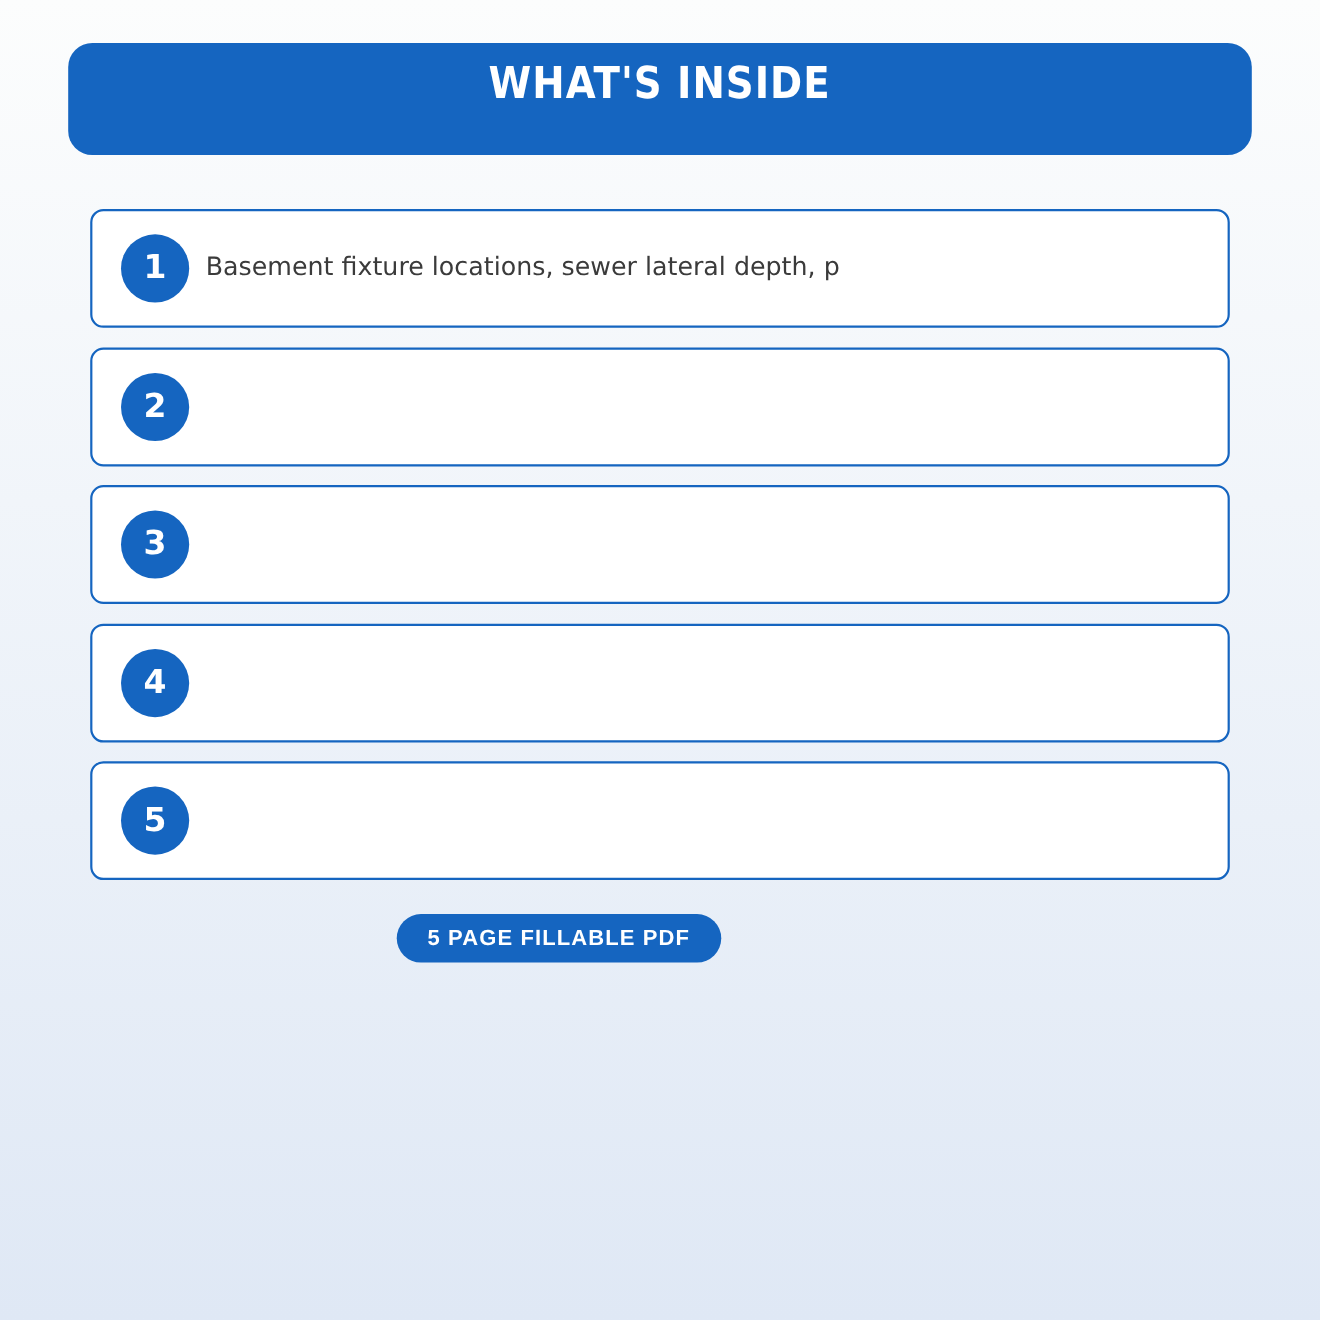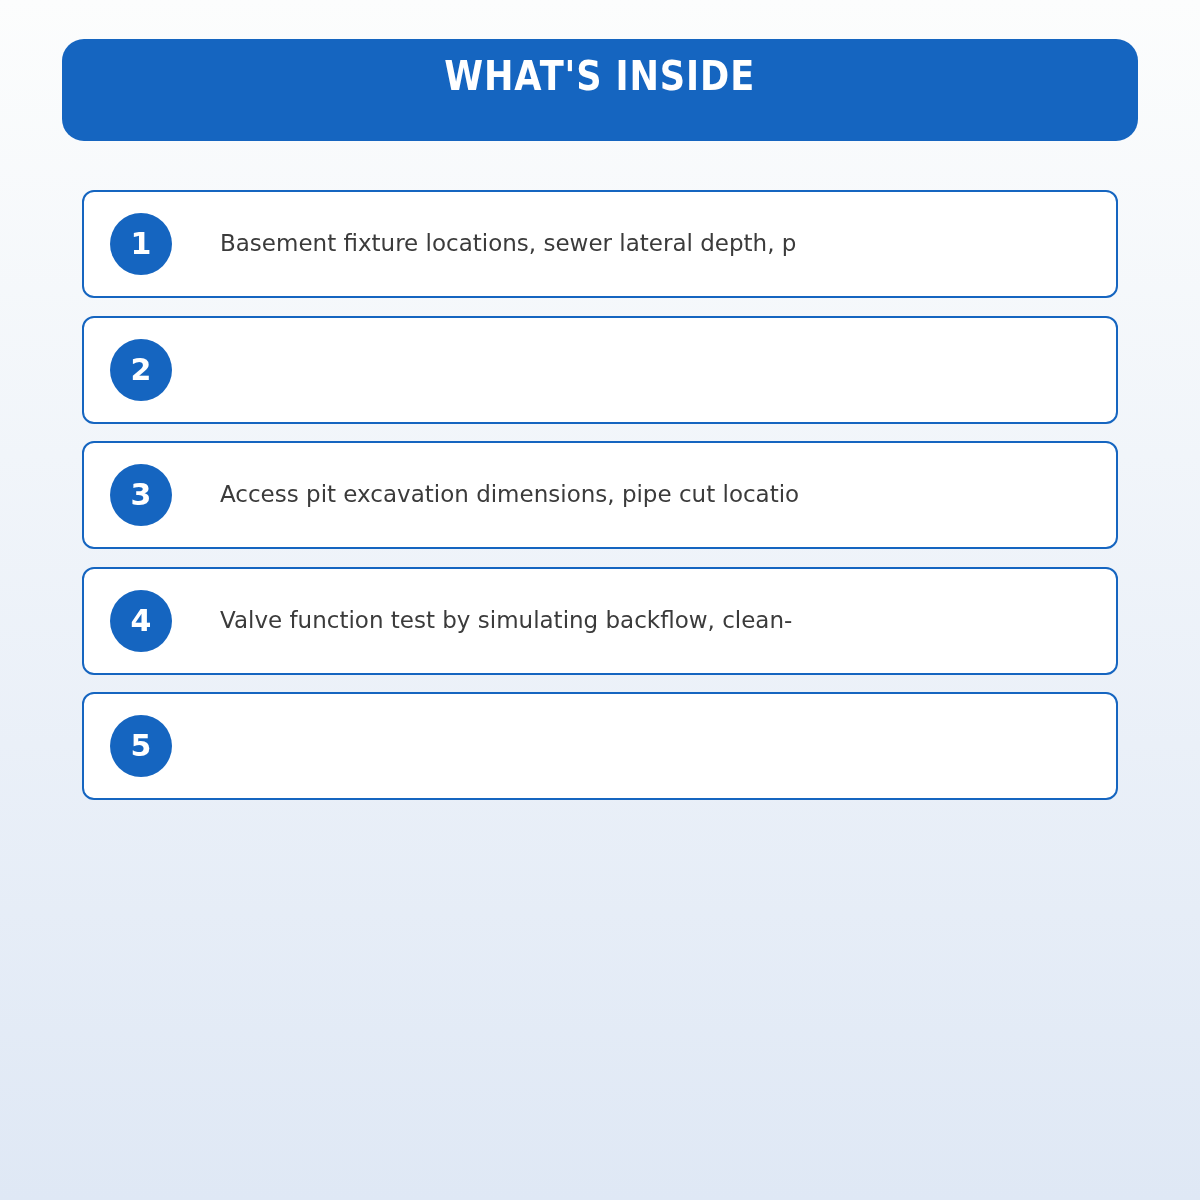--- a/index.html
+++ b/index.html
@@ -67,21 +67,21 @@
     border-radius: 50%;
     color: #ffffff;
     font-size: 30px;
     font-weight: bold;
     display: flex;
     align-items: center;
     justify-content: center;
     line-height: 1;
   }
   .item-text {
-    margin-left: 48px;
+    margin-left: 15px;
     margin-right: 20px;
     font-size: 23px;
     color: #3b3b3b;
     line-height: 1.3;
     white-space: nowrap;
     overflow: hidden;
   }
   .pill {
     position: absolute;
     left: 50%;
@@ -120,28 +120,29 @@
       <div class="num">1</div>
       <div class="item-text">Basement fixture locations, sewer lateral depth, p</div>
     </div>
 
     <div class="item">
       <div class="num">2</div>
     </div>
 
     <div class="item">
       <div class="num">3</div>
-      <div class="item-text">Access pit excavation dimensions, pipe cut locatio</div>
     </div>
 
     <div class="item">
       <div class="num">4</div>
-      <div class="item-text">Valve function test by simulating backflow, clean-</div>
     </div>
 
     <div class="item">
       <div class="num">5</div>
     </div>
 
   </div>
 
+  <button class="pill">
+    <span class="pill-label">5 PAGE FILLABLE PDF</span>
+  </button>
 
 </div>
 
 </body></html>

